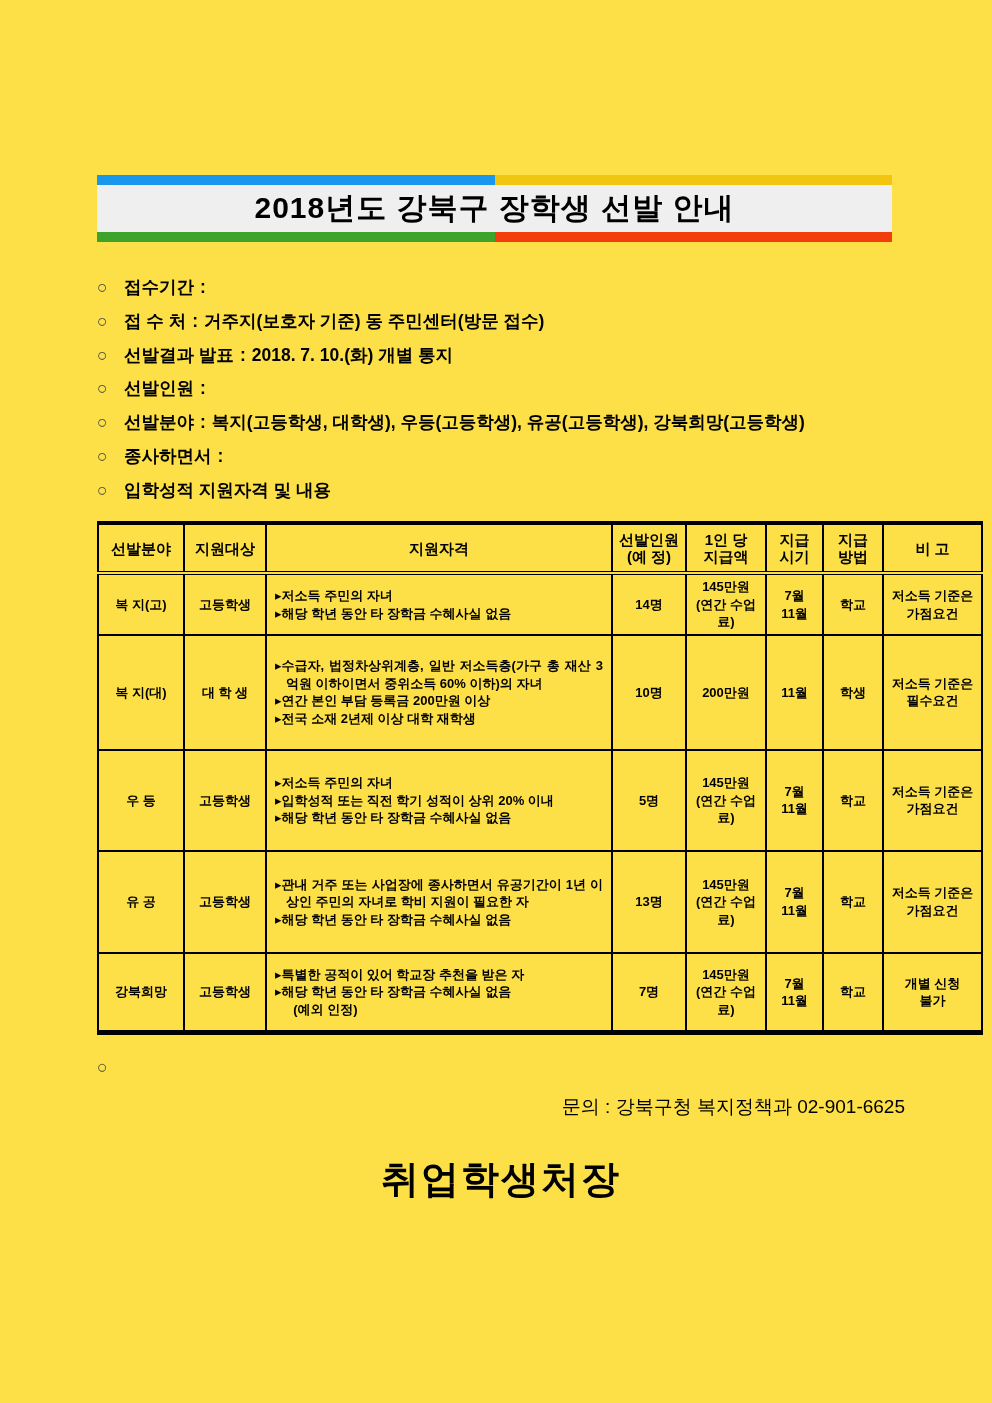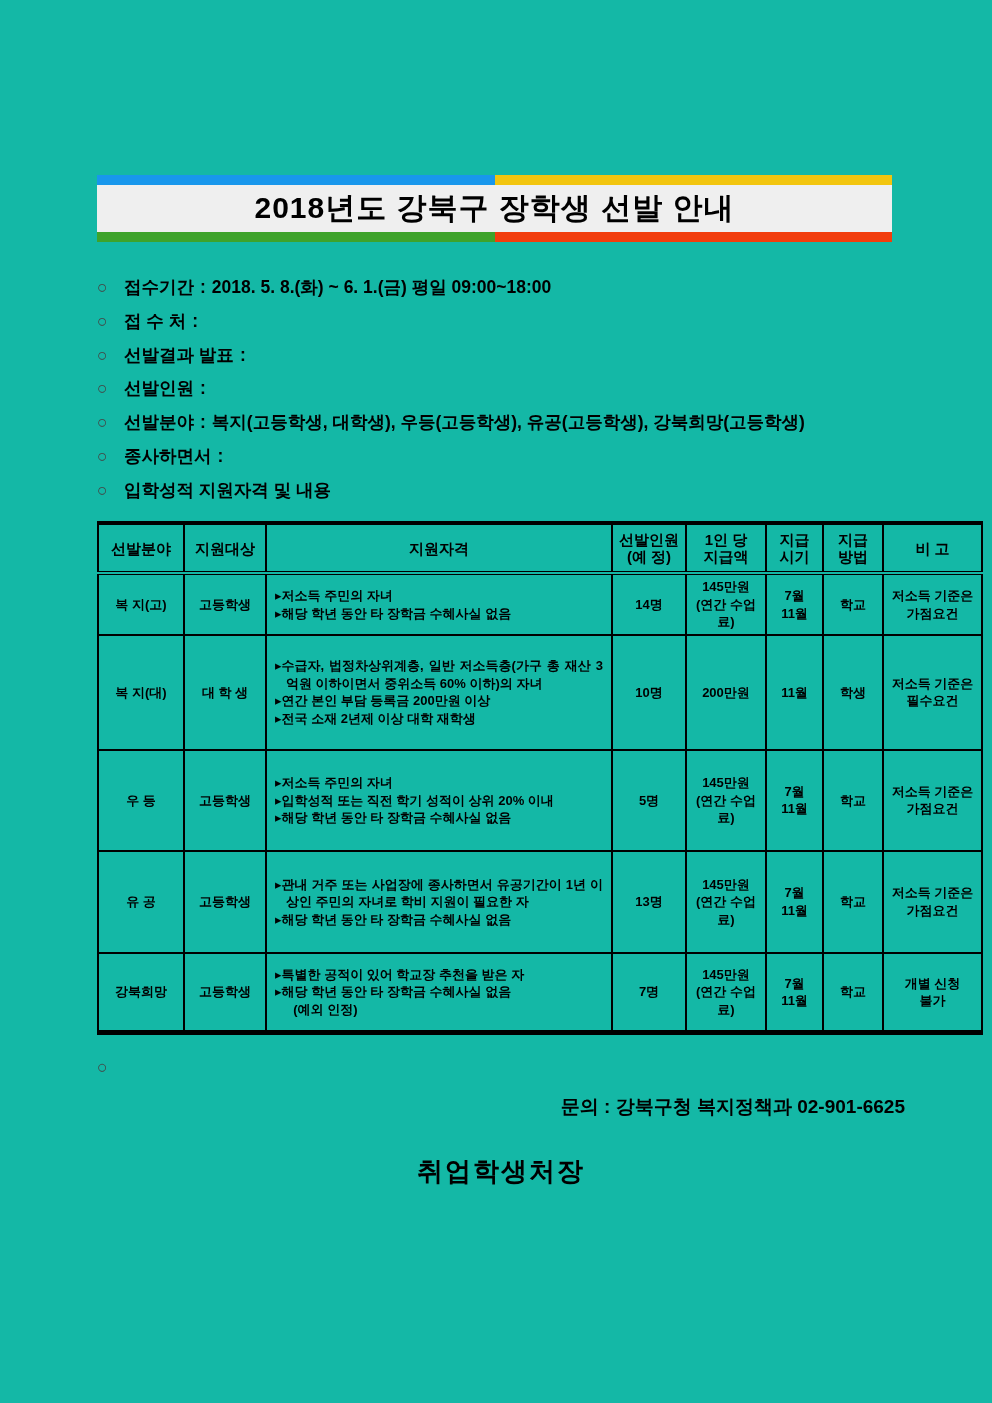--- a/index.html
+++ b/index.html
@@ -1,20 +1,20 @@
 <!DOCTYPE html>
 <html><head>
 <meta charset="utf-8">
 <style>
   html, body { margin: 0; padding: 0; background: #ffffff; }
   .page {
     position: relative;
     width: 992px;
     height: 1403px;
-    background: #14b8a6;
+    background: #fde047;
     font-family: "Liberation Sans", "DejaVu Sans", sans-serif;
     color: #000;
     overflow: hidden;
   }
   .content {
     position: absolute;
     left: 97px;
     top: 175px;
     width: 808px;
   }
@@ -118,26 +118,26 @@
     display: flex;
     align-items: flex-start;
     font-size: 18px;
     font-weight: 700;
   }
   .footer-note .marker { width: 27px; flex: 0 0 27px; color: #444; font-weight: 400; }
   .contact {
     margin-top: 16px;
     text-align: right;
     font-size: 19px;
-    font-weight: 700;
+    font-weight: 400;
   }
   .signature {
     margin-top: 34px;
     text-align: center;
-    font-size: 26px;
+    font-size: 38px;
     font-weight: 800;
     letter-spacing: 2px;
   }
 </style>
 </head>
 <body>
 
 <div class="page">
   <div class="content">
 
@@ -153,31 +153,32 @@
         <span style="background: rgb(62, 163, 43);"></span>
         <span style="background: rgb(242, 61, 13);"></span>
       </div>
     </div>
 
     <div class="notice-list">
         <div class="bullet-line">
           <span class="marker">○</span>
           <span class="lbl">접수기간</span>
           <span class="colon">:</span>
-          <span class="val">2018. 5. 8.(화) ~ 6. 1.(금) 평일 09:00~18:00</span>
         </div>
         <div class="bullet-line">
           <span class="marker">○</span>
           <span class="lbl">접 수 처</span>
           <span class="colon">:</span>
+          <span class="val">거주지(보호자 기준) 동 주민센터(방문 접수)</span>
         </div>
         <div class="bullet-line">
           <span class="marker">○</span>
           <span class="lbl">선발결과 발표</span>
           <span class="colon">:</span>
+          <span class="val">2018. 7. 10.(화) 개별 통지</span>
         </div>
         <div class="bullet-line">
           <span class="marker">○</span>
           <span class="lbl">선발인원</span>
           <span class="colon">:</span>
         </div>
         <div class="bullet-line">
           <span class="marker">○</span>
           <span class="lbl">선발분야</span>
           <span class="colon">:</span>

